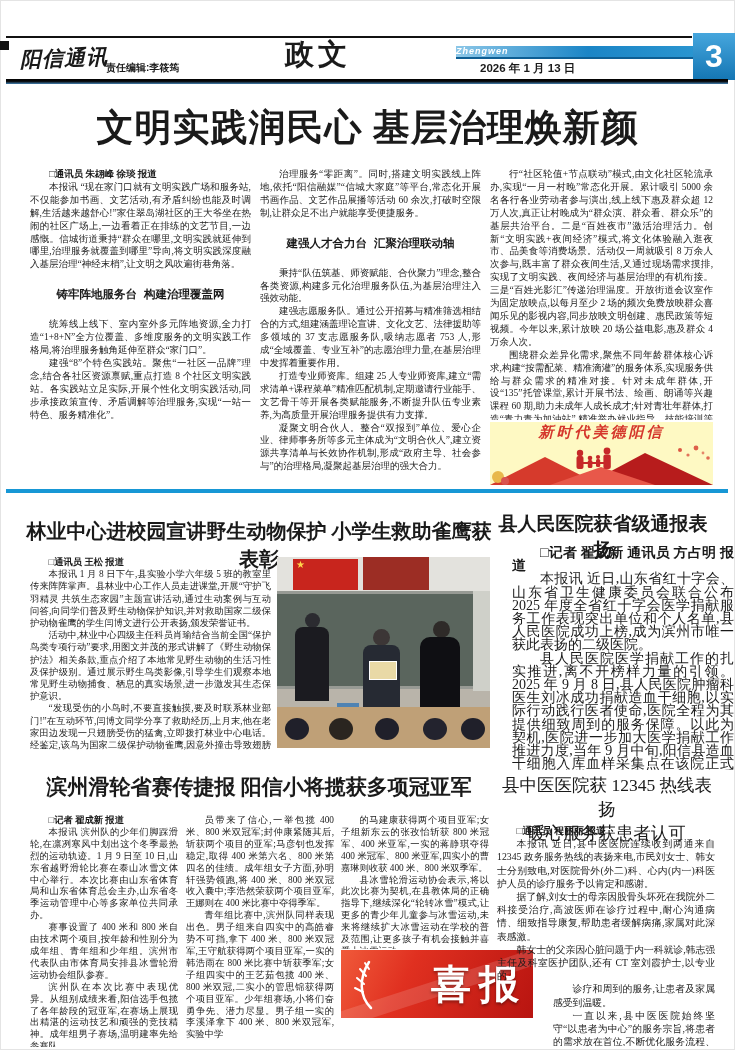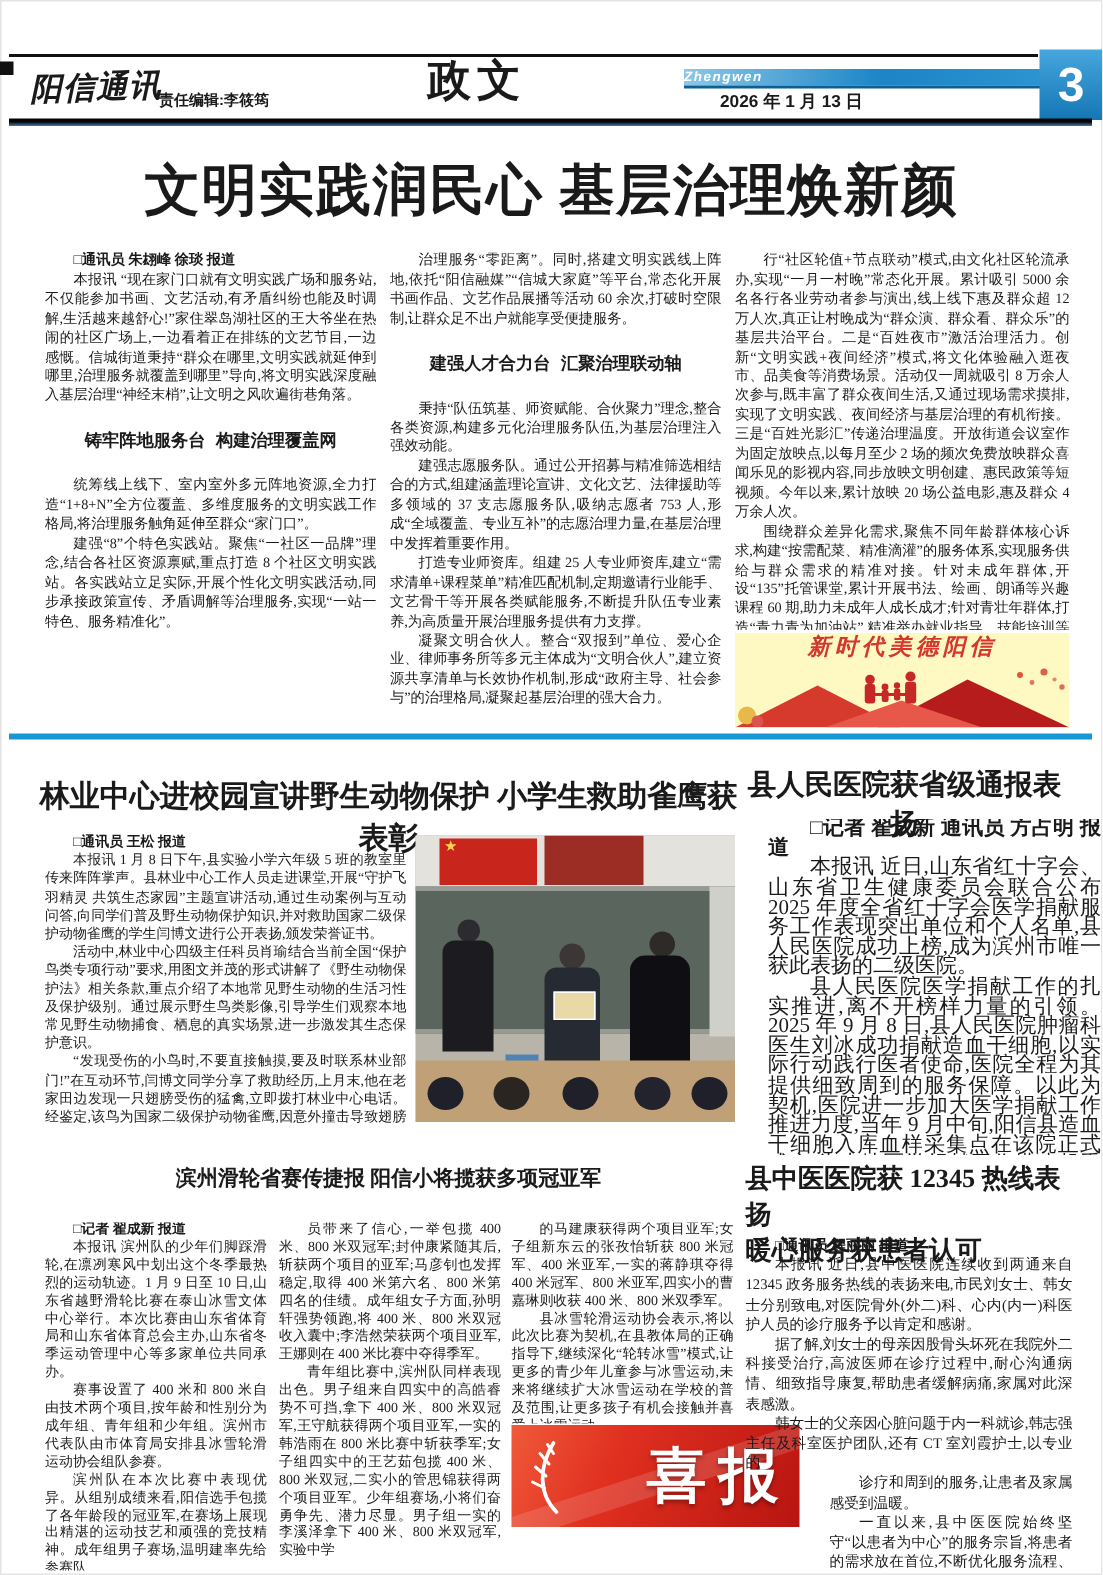--- a/index.html
+++ b/index.html
@@ -71,38 +71,38 @@
   .ph-desk{left:0;top:150px;width:213px;height:41px;background:#bfa077;}
   .ph-chair{left:60px;top:146px;width:22px;height:12px;background:#4f83b3;}
   .ph-s{border-radius:50%;width:24px;height:22px;top:161px;background:#20202a;}
   
   #hosp-headline{left:492px;top:511px;width:222px;text-align:center;
       font-weight:bold;font-size:19px;line-height:26px;}
   #hosp-body{left:512px;top:546px;width:222px;height:224px;overflow:hidden;
       font-size:14px;line-height:13.2px;text-align:justify;}
   
   #ski-headline{left:24px;top:772px;width:470px;text-align:center;
-      font-weight:bold;font-size:14px;line-height:30px;}
+      font-weight:bold;font-size:21px;line-height:30px;}
   .skicol{position:absolute;top:815px;height:232px;overflow:hidden;
       font-size:9.3px;line-height:11.9px;text-align:justify;}
   #sk1{left:30px;width:148px;}
   #sk2{left:186px;width:148px;}
   #sk3{left:341px;width:148px;height:134px;}
   
   #xibao{left:341px;top:950px;width:192px;height:68px;overflow:hidden;
       background:linear-gradient(115deg,#f05a3a 0%,#e03020 35%,#b81410 100%);}
   #xibao::before{content:"";position:absolute;left:-30px;top:26px;width:280px;height:16px;
       background:rgba(255,255,255,.14);transform:rotate(-18deg);}
   #xibao .xb-text{position:absolute;left:36px;top:0;width:150px;color:#fff;
       font:bold 40px/68px "Liberation Sans",sans-serif;text-align:right;
       letter-spacing:8px;text-shadow:0 2px 3px rgba(0,0,0,.35);}
   #xibao svg{position:absolute;left:8px;top:8px;}
   
-  #tcm-headline{left:497px;top:773px;width:220px;font-weight:bold;
-      font-size:17.5px;line-height:24px;}
+  #tcm-headline{left:497px;top:773px;width:220px;font-weight:normal;
+      font-size:17.5px;line-height:24px;text-align:center;}
   #tcm-body{left:497px;top:824px;width:218px;height:222px;overflow:hidden;
       font-size:9.8px;line-height:13.2px;text-align:justify;}
   .wrapblock{margin-left:56px;}
 </style>
 </head>
 <body>
 
 <div class="page">
 
   <div class="abs" id="hd-topline"></div>

